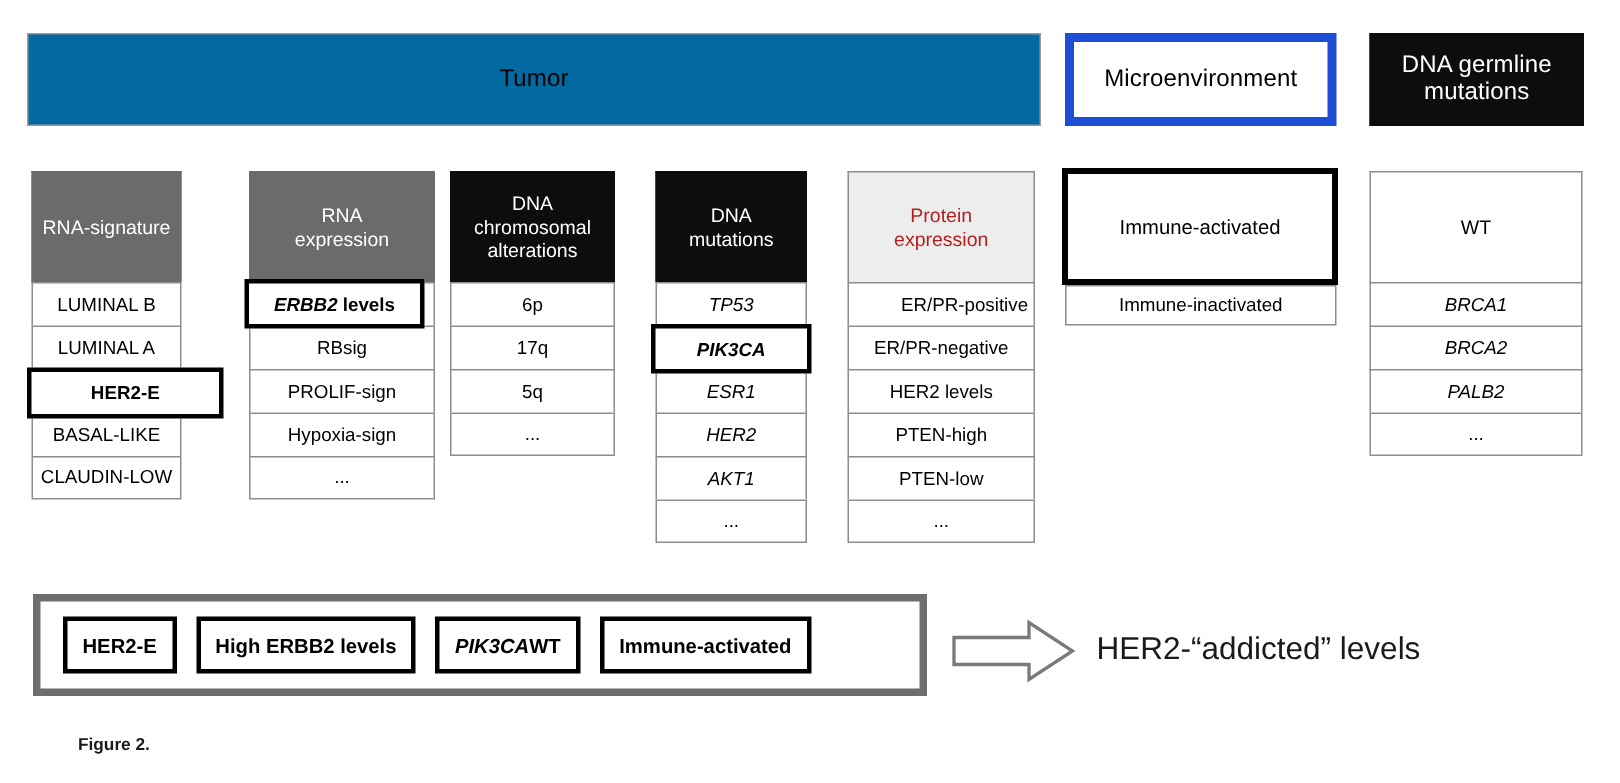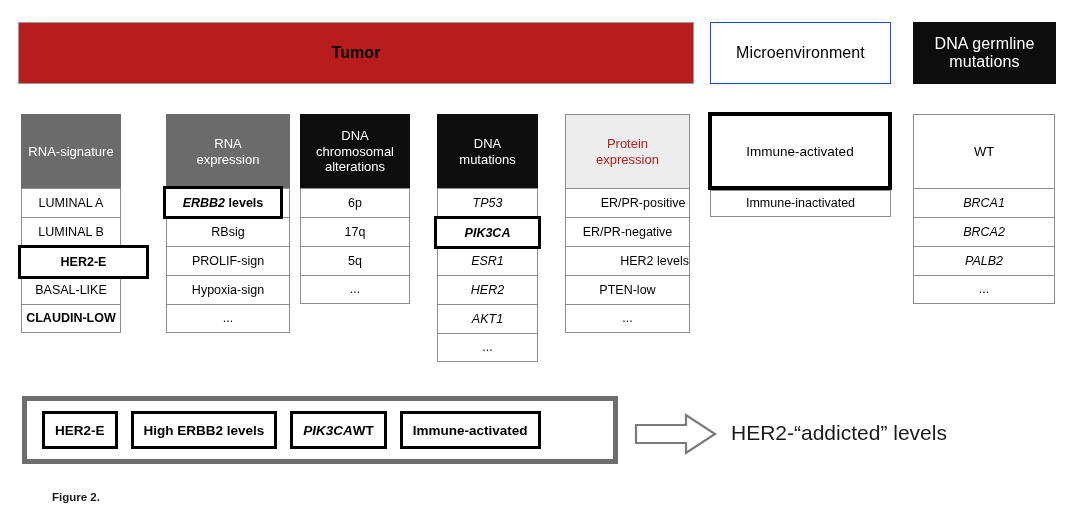--- a/index.html
+++ b/index.html
@@ -17,22 +17,22 @@
 
   
   .banner{
     display:flex;align-items:center;justify-content:center;
     text-align:center;
     border:1px solid #9a9a9a;
     font-size:16px;
     line-height:1.12;
     letter-spacing:.1px;
   }
-  .banner.gray{background:#b91c1c;color:#000;font-weight:bold;}
-  .banner.white{background:#ffffff;color:#000;border:1px solid #1d4ed8;}
+  .banner.gray{background:#0369a1;color:#000;}
+  .banner.white{background:#ffffff;color:#000;border:6px solid #1d4ed8;}
   .banner.black{background:#0d0d0d;color:#ffffff;border:1px solid #0d0d0d;}
 
   
   .stack{position:absolute;box-sizing:border-box;}
   .cell{
     box-sizing:border-box;
     display:flex;align-items:center;justify-content:center;
     text-align:center;
     border:1px solid #8d8d8d;
     border-bottom:none;
@@ -124,32 +124,32 @@
 
   <div class="abs banner black" style="left:913px;top:22px;width:143px;height:62px;">
     <span class="ml">DNA germline<br>mutations</span>
   </div>
 
   <div class="stack" style="left:21px;top:114px;width:100px;">
     <div class="cell head gray" style="height:74px;">
         <span>RNA-signature</span>
       </div>
     <div class="cell" style="height:29px;">
+        <span>LUMINAL B</span>
+      </div>
+    <div class="cell" style="height:29px;">
         <span>LUMINAL A</span>
       </div>
     <div class="cell" style="height:29px;">
-        <span>LUMINAL B</span>
-      </div>
-    <div class="cell" style="height:29px;">
         <span style="visibility:hidden">HER2-E</span>
       </div>
     <div class="cell" style="height:29px;">
         <span>BASAL-LIKE</span>
       </div>
-    <div class="cell" style="height:29px;font-weight:bold;">
+    <div class="cell" style="height:29px;">
         <span>CLAUDIN-LOW</span>
       </div>
   </div>
   <div class="hl" style="left:18px;top:245px;width:131px;height:34px;">
     <span>HER2-E</span>
   </div>
 
   <div class="stack" style="left:166px;top:114px;width:124px;">
     <div class="cell head gray" style="height:74px;">
         <span>RNA<br>expression</span>
@@ -222,22 +222,25 @@
   <div class="stack" style="left:565px;top:114px;width:125px;">
     <div class="cell head light" style="height:74px;">
         <span>Protein<br>expression</span>
       </div>
     <div class="cell" style="height:29px;padding-left:31px;">
         <span>ER/PR-positive</span>
       </div>
     <div class="cell" style="height:29px;">
         <span>ER/PR-negative</span>
       </div>
-    <div class="cell" style="height:29px;justify-content:flex-end;">
+    <div class="cell" style="height:29px;">
         <span>HER2 levels</span>
+      </div>
+    <div class="cell" style="height:29px;">
+        <span>PTEN-high</span>
       </div>
     <div class="cell" style="height:29px;">
         <span>PTEN-low</span>
       </div>
     <div class="cell" style="height:29px;">
         <span>...</span>
       </div>
   </div>
 
   <div class="hl big" style="left:708px;top:112px;width:184px;height:78px;">

